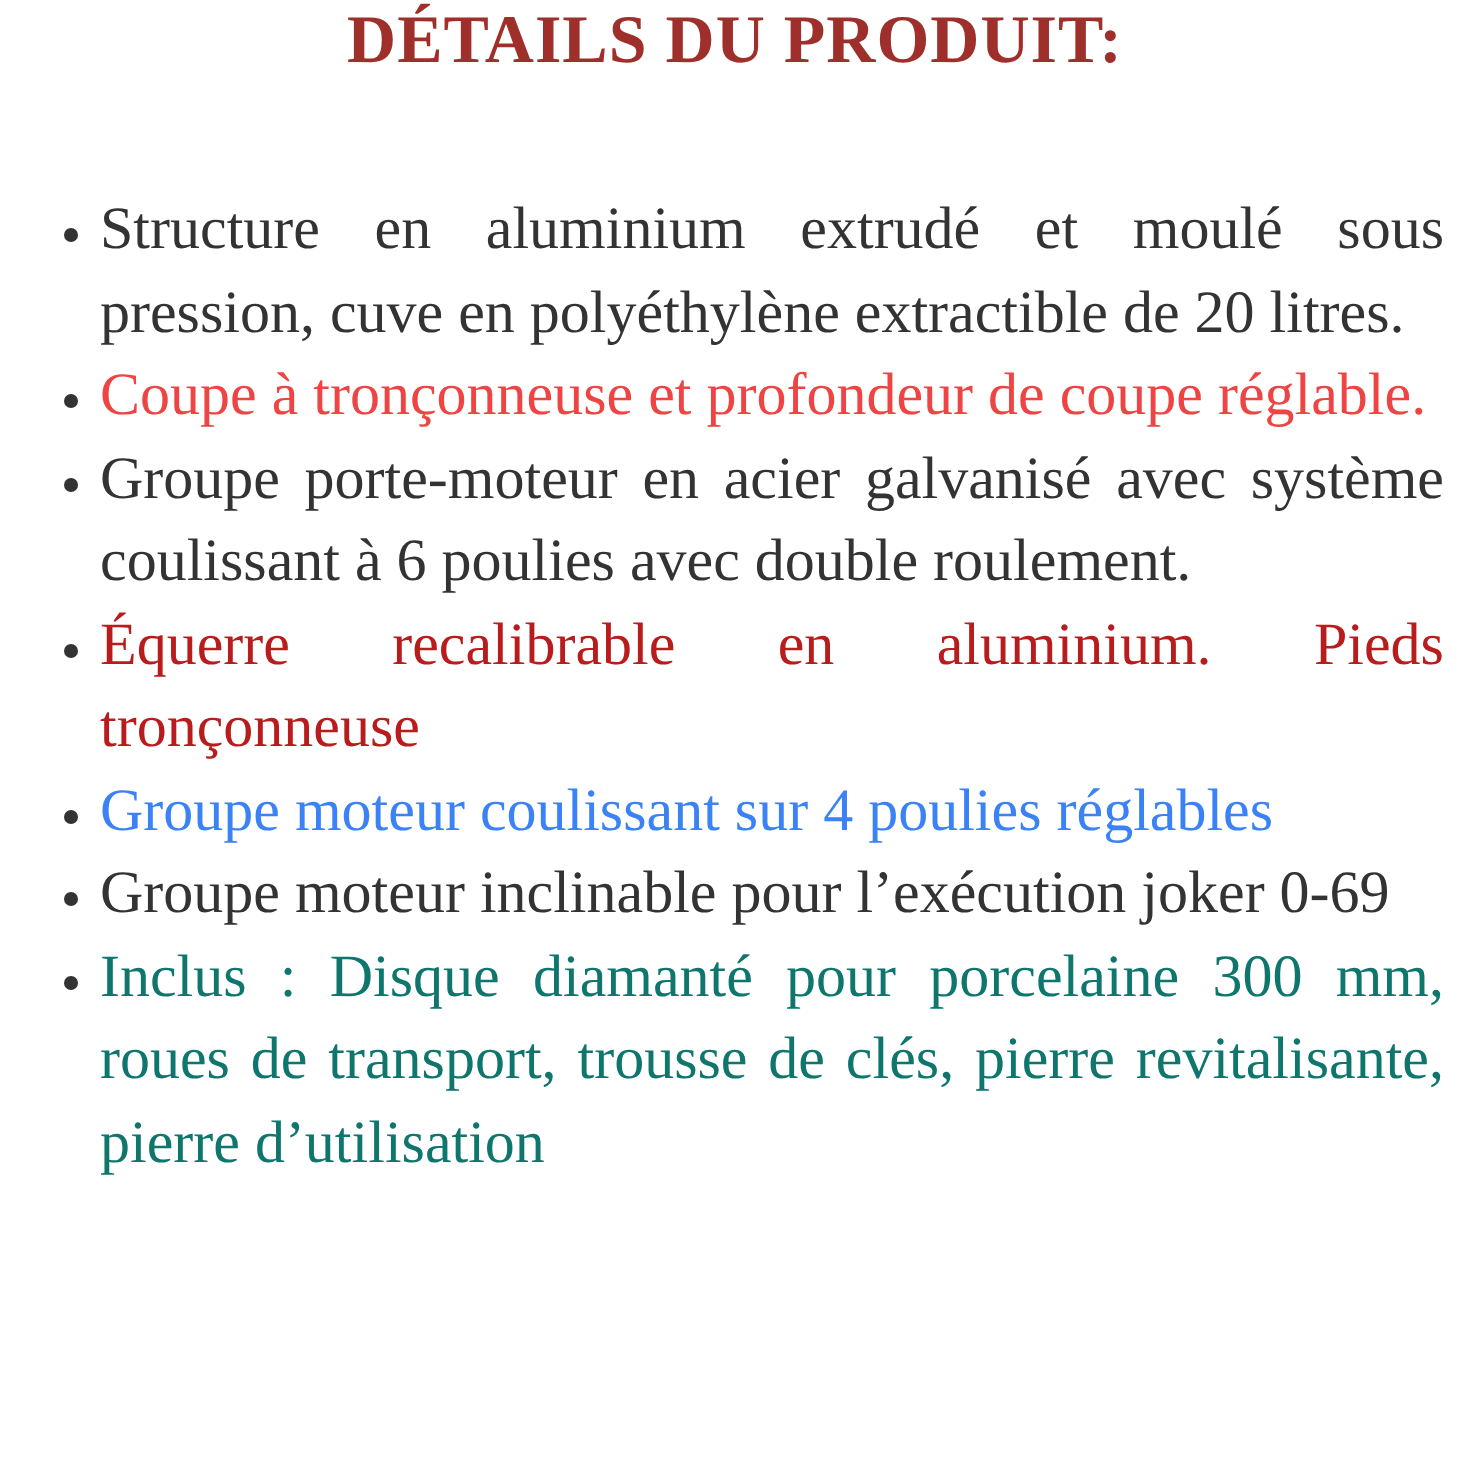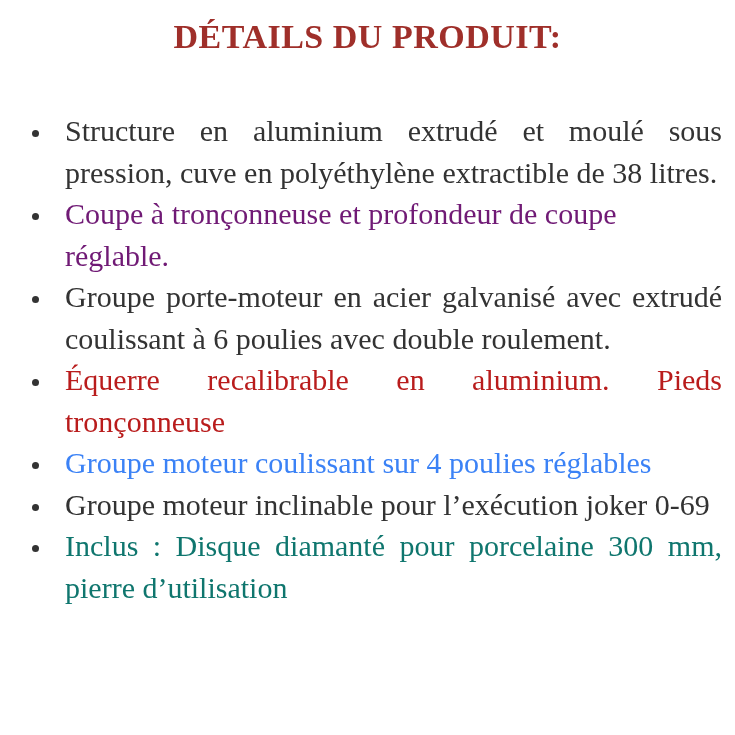--- a/index.html
+++ b/index.html
@@ -5,21 +5,21 @@
   * { margin: 0; padding: 0; box-sizing: border-box; }
   html, body { width: 735px; height: 735px; }
   body {
     background: #ffffff;
     font-family: "Liberation Serif", serif;
     overflow: hidden;
   }
   .page {
     width: 735px;
     height: 546px;
-    padding-top: 16px;
+    padding-top: 0;
     position: relative;
   }
   .title {
     text-align: center;
     font-size: 34px;
     line-height: 42px;
     font-weight: bold;
     letter-spacing: 0.5px;
     color: #9f2f2a;
     font-family: "Liberation Serif", serif;
@@ -38,63 +38,64 @@
   }
   .bullet {
     position: absolute;
     left: -18px;
     top: 20px;
     width: 7px;
     height: 7px;
     border-radius: 50%;
     background: #333333;
   }
-  .line { display: block; margin-left: 15px; }
+  .line { display: block; }
   .line.justify {
     text-align: justify;
     text-align-last: justify;
     -moz-text-align-last: justify;
   }
   .line.last {
     text-align: left;
   }
 </style>
 </head>
 <body>
 
 <div class="page">
   <h2 class="title" style="color: rgb(159, 47, 42);">DÉTAILS DU PRODUIT:</h2>
 
   <ul class="details-list">
       <li style="color: rgb(51, 51, 51);">
         <span class="bullet"></span>
         <div class="line justify">Structure en aluminium extrudé et moulé sous</div>
-        <div class="line last">pression, cuve en polyéthylène extractible de 38 litres.</div>
+        <div class="line last">pression, cuve en polyéthylène extractible de 20 litres.</div>
       </li>
-      <li style="color: #701a75;">
+      <li style="color: #ef4444;">
         <span class="bullet"></span>
         <div class="line last">Coupe à tronçonneuse et profondeur de coupe réglable.</div>
       </li>
       <li style="color: rgb(51, 51, 51);">
         <span class="bullet"></span>
-        <div class="line justify">Groupe porte-moteur en acier galvanisé avec extrudé</div>
+        <div class="line justify">Groupe porte-moteur en acier galvanisé avec système</div>
         <div class="line last">coulissant à 6 poulies avec double roulement.</div>
       </li>
       <li style="color: #b91c1c;">
         <span class="bullet"></span>
         <div class="line justify">Équerre recalibrable en aluminium. Pieds</div>
         <div class="line last">tronçonneuse</div>
       </li>
       <li style="color: #3b82f6;">
         <span class="bullet"></span>
         <div class="line last">Groupe moteur coulissant sur 4 poulies réglables</div>
       </li>
       <li style="color: rgb(51, 51, 51);">
         <span class="bullet"></span>
         <div class="line last">Groupe moteur inclinable pour l’exécution joker 0-69</div>
       </li>
       <li style="color: #0f766e;">
         <span class="bullet"></span>
         <div class="line justify">Inclus : Disque diamanté pour porcelaine 300 mm,</div>
+        <div class="line justify">roues de transport, trousse de clés, pierre revitalisante,</div>
         <div class="line last">pierre d’utilisation</div>
       </li>
     </ul>
 </div>
 
 </body></html>

